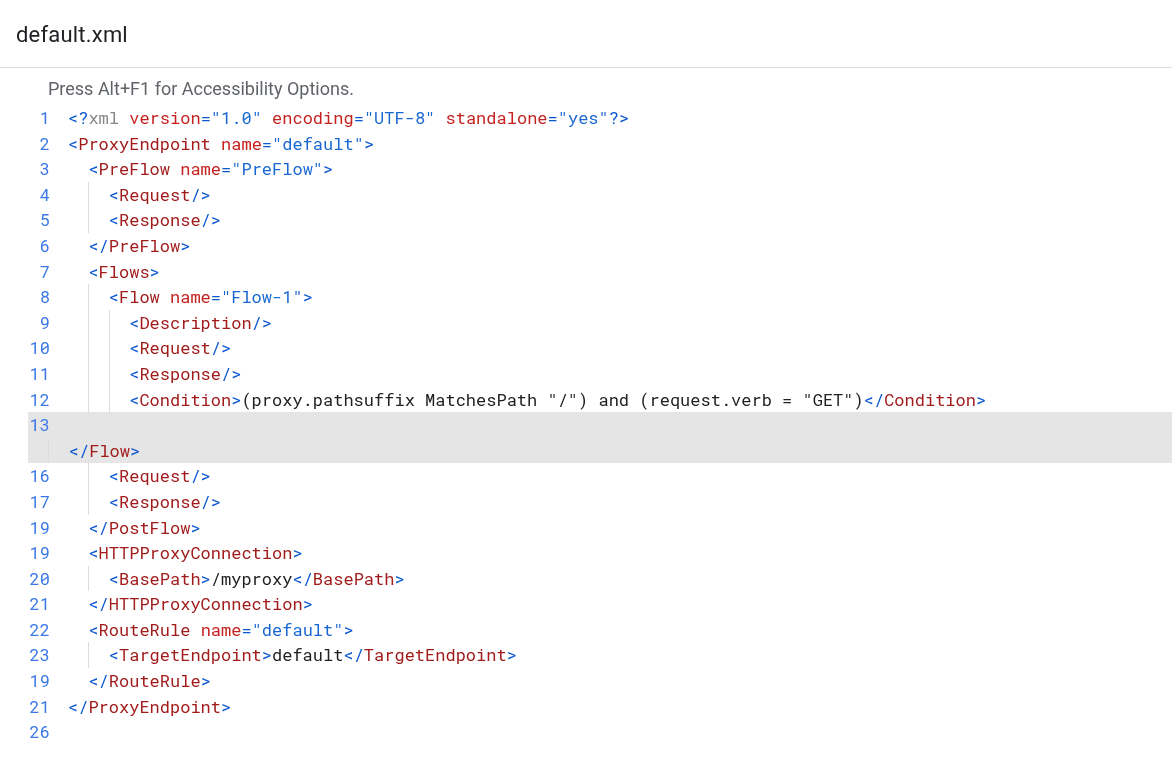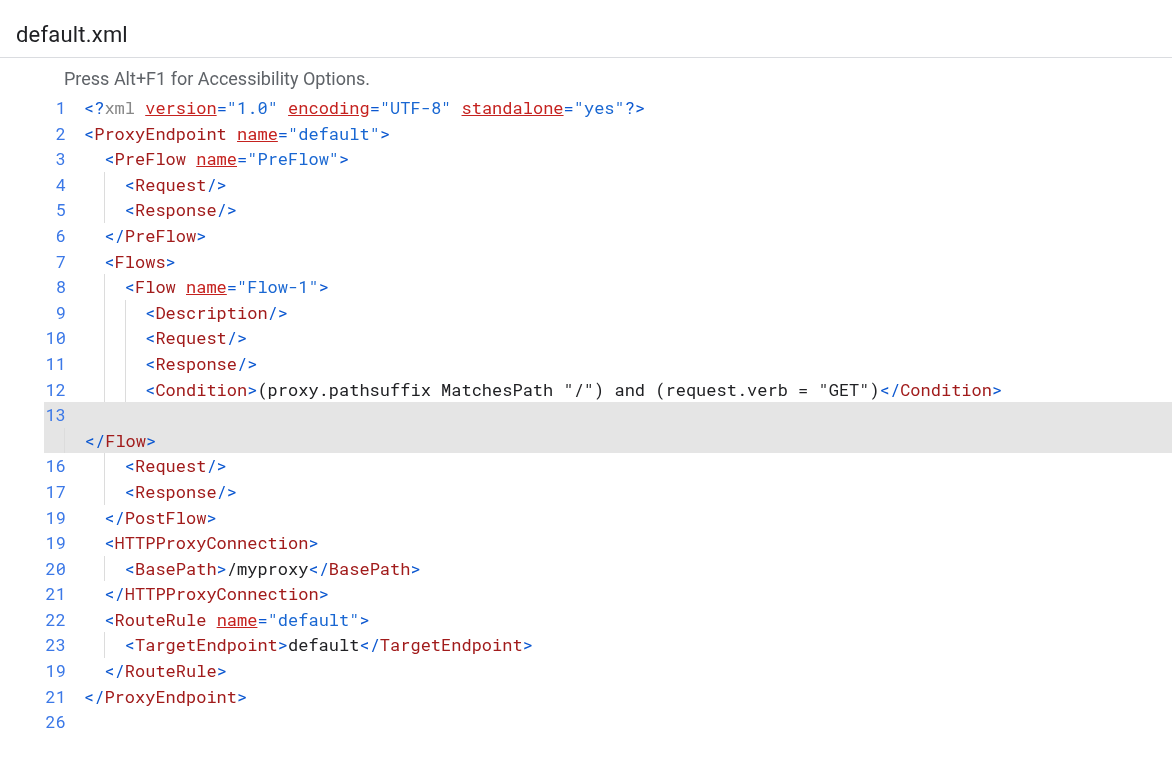--- a/index.html
+++ b/index.html
@@ -15,22 +15,23 @@
     padding: 22px 16px 10px 16px;
   }
   .filename {
     font-size: 22px;
     font-weight: 400;
     color: #202124;
     letter-spacing: 0.2px;
   }
   .editor-wrap {
     border-top: 1px solid #dadce0;
+    margin-top: 10px;
     padding-top: 8px;
-    padding-left: 44px;
+    padding-left: 28px;
   }
   .a11y-hint {
     color: #5f6368;
     font-size: 18px;
     padding: 2px 4px 6px 20px;
   }
   .code-area {
     font-family: "Roboto Mono", "Consolas", "Menlo", monospace;
     font-size: 17px;
     line-height: 25.6px;
@@ -50,21 +51,21 @@
     color: #3b78e7;
     padding-right: 18px;
     user-select: none;
     flex-shrink: 0;
   }
   .content {
     flex: 1;
     position: relative;
   }       
   .t-pi-kw  { color: #888;   }       
-  .t-attr   { color: #c5221f; text-decoration: underline; }       
+  .t-attr   { color: #c5221f; }       
   .t-str    { color: #1967d2; }
   .t-tag    { color: #a11b1b; }       
   .t-ang    { color: #0b57d0; }       
   .t-text   { color: #202124; }
 </style>
 </head>
 <body>
 
 <div class="header">
   <span class="filename">default.xml</span>

